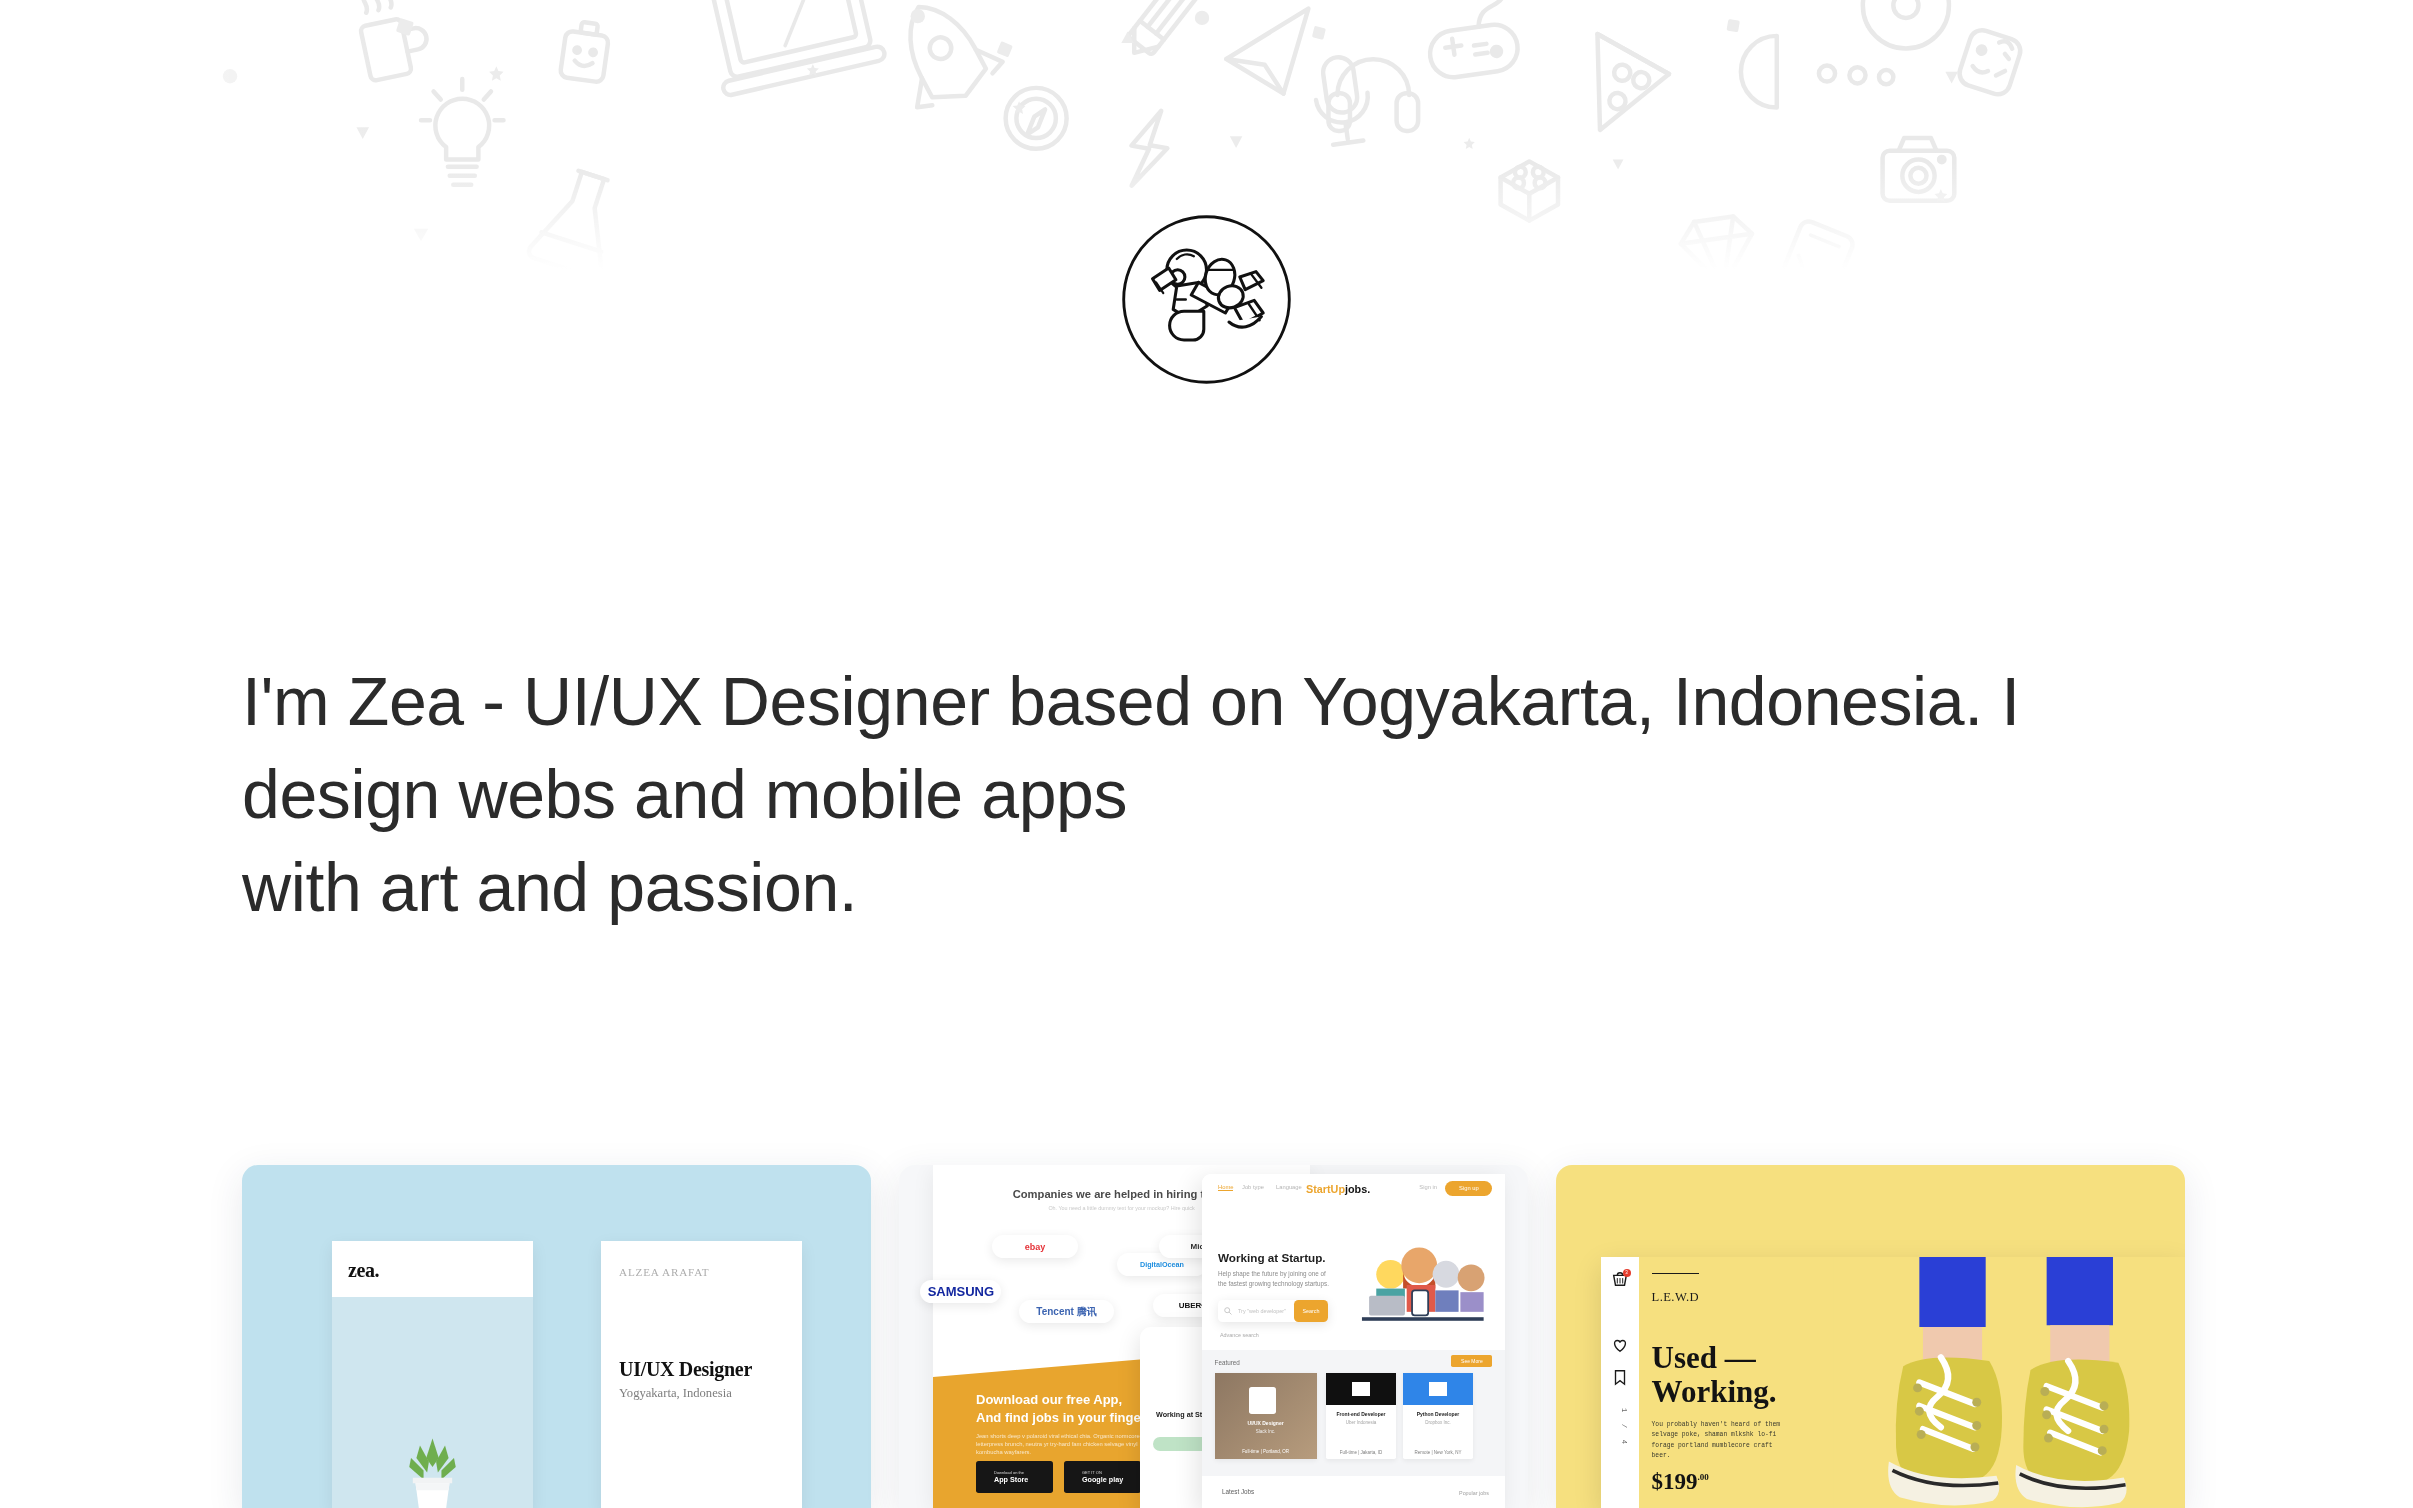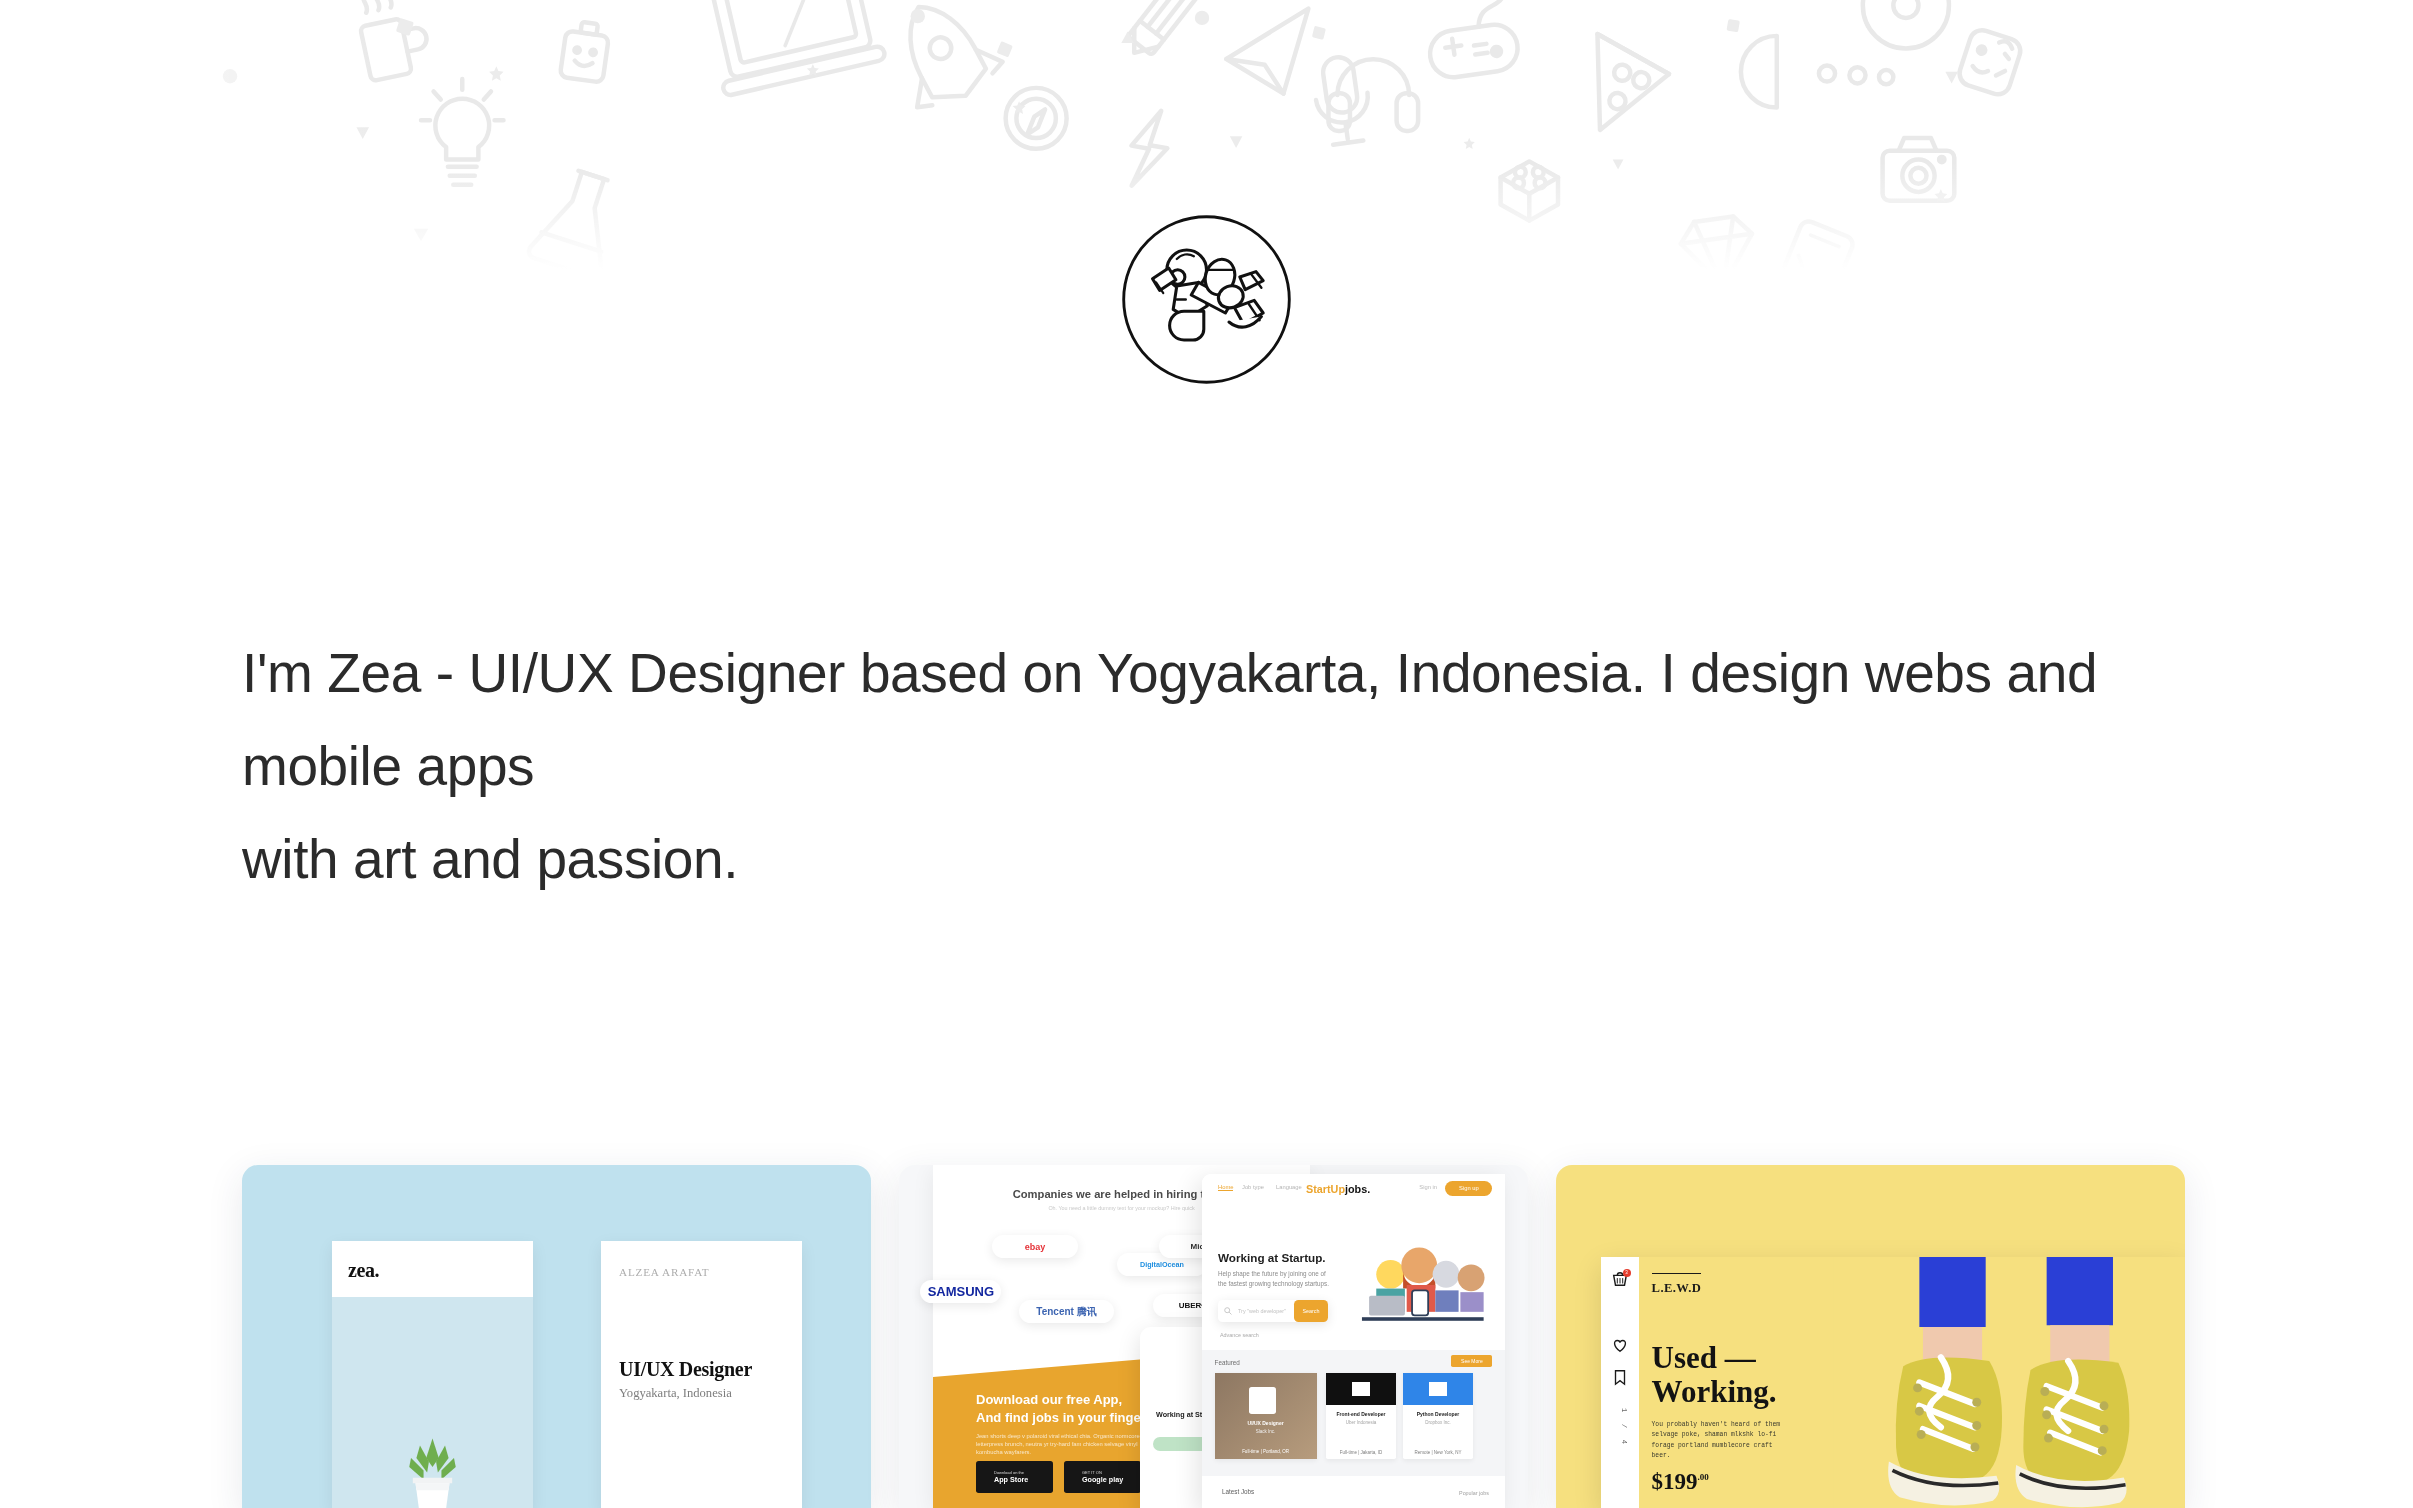--- a/index.html
+++ b/index.html
@@ -21,23 +21,23 @@
   .doodles svg { position: absolute; top: 0; left: 0; }
 
   
   .logo-wrap {
     position: absolute; left: 1121px; top: 214px;
     width: 171px; height: 171px;
   }
 
   
   .headline {
-    position: absolute; left: 242px; top: 627px;
+    position: absolute; left: 242px; top: 655px;
     width: 1886px;
-    font-size: 55px;
+    font-size: 68px;
     line-height: 93px;
     font-weight: 400;
     letter-spacing: -0.4px;
     color: #2b2b2b;
     white-space: pre-line;
   }
 
   
   .sayhi {
     position: absolute; left: 242px; top: 980px;
@@ -188,22 +188,22 @@
   
   .c3-frame {
     position: absolute; left: 45px; top: 92px; width: 584px; height: 251px;
     background: #fff; box-shadow: 0 9px 27px rgba(0,0,0,.12);
     overflow: hidden;
   }
   .c3-rail { position: absolute; left: 0; top: 0; width: 38px; height: 251px; background: #fff; }
   .c3-content { position: absolute; left: 38px; top: 0; width: 546px; height: 251px; background: #f6e07f; overflow: hidden; }
   .c3-brand {
     position: absolute; left: 12.6px; top: 16px;
-    font-family: "Liberation Serif", serif; font-weight: 700; font-size: 12.6px;
-    color: #1a1a1a; letter-spacing: 0.4px; border-top: 1.3px solid #1a1a1a; padding-top: 7px;
+    font-family: "Liberation Serif", serif; font-weight: 400; font-size: 12.6px;
+    color: #1a1a1a; letter-spacing: 0.4px; border-top: 1.3px solid #1a1a1a; padding-top: 16px;
   }
   .c3-h1 {
     position: absolute; left: 12.6px; top: 84px; width: 189px;
     font-family: "Liberation Serif", serif; font-weight: 700;
     font-size: 31px; line-height: 34px; color: #131313;
   }
   .c3-p {
     position: absolute; left: 12.6px; top: 163px; width: 135px;
     font-family: "Liberation Mono", monospace;
     font-size: 6.3px; line-height: 10.3px; color: #3a3a2e;

